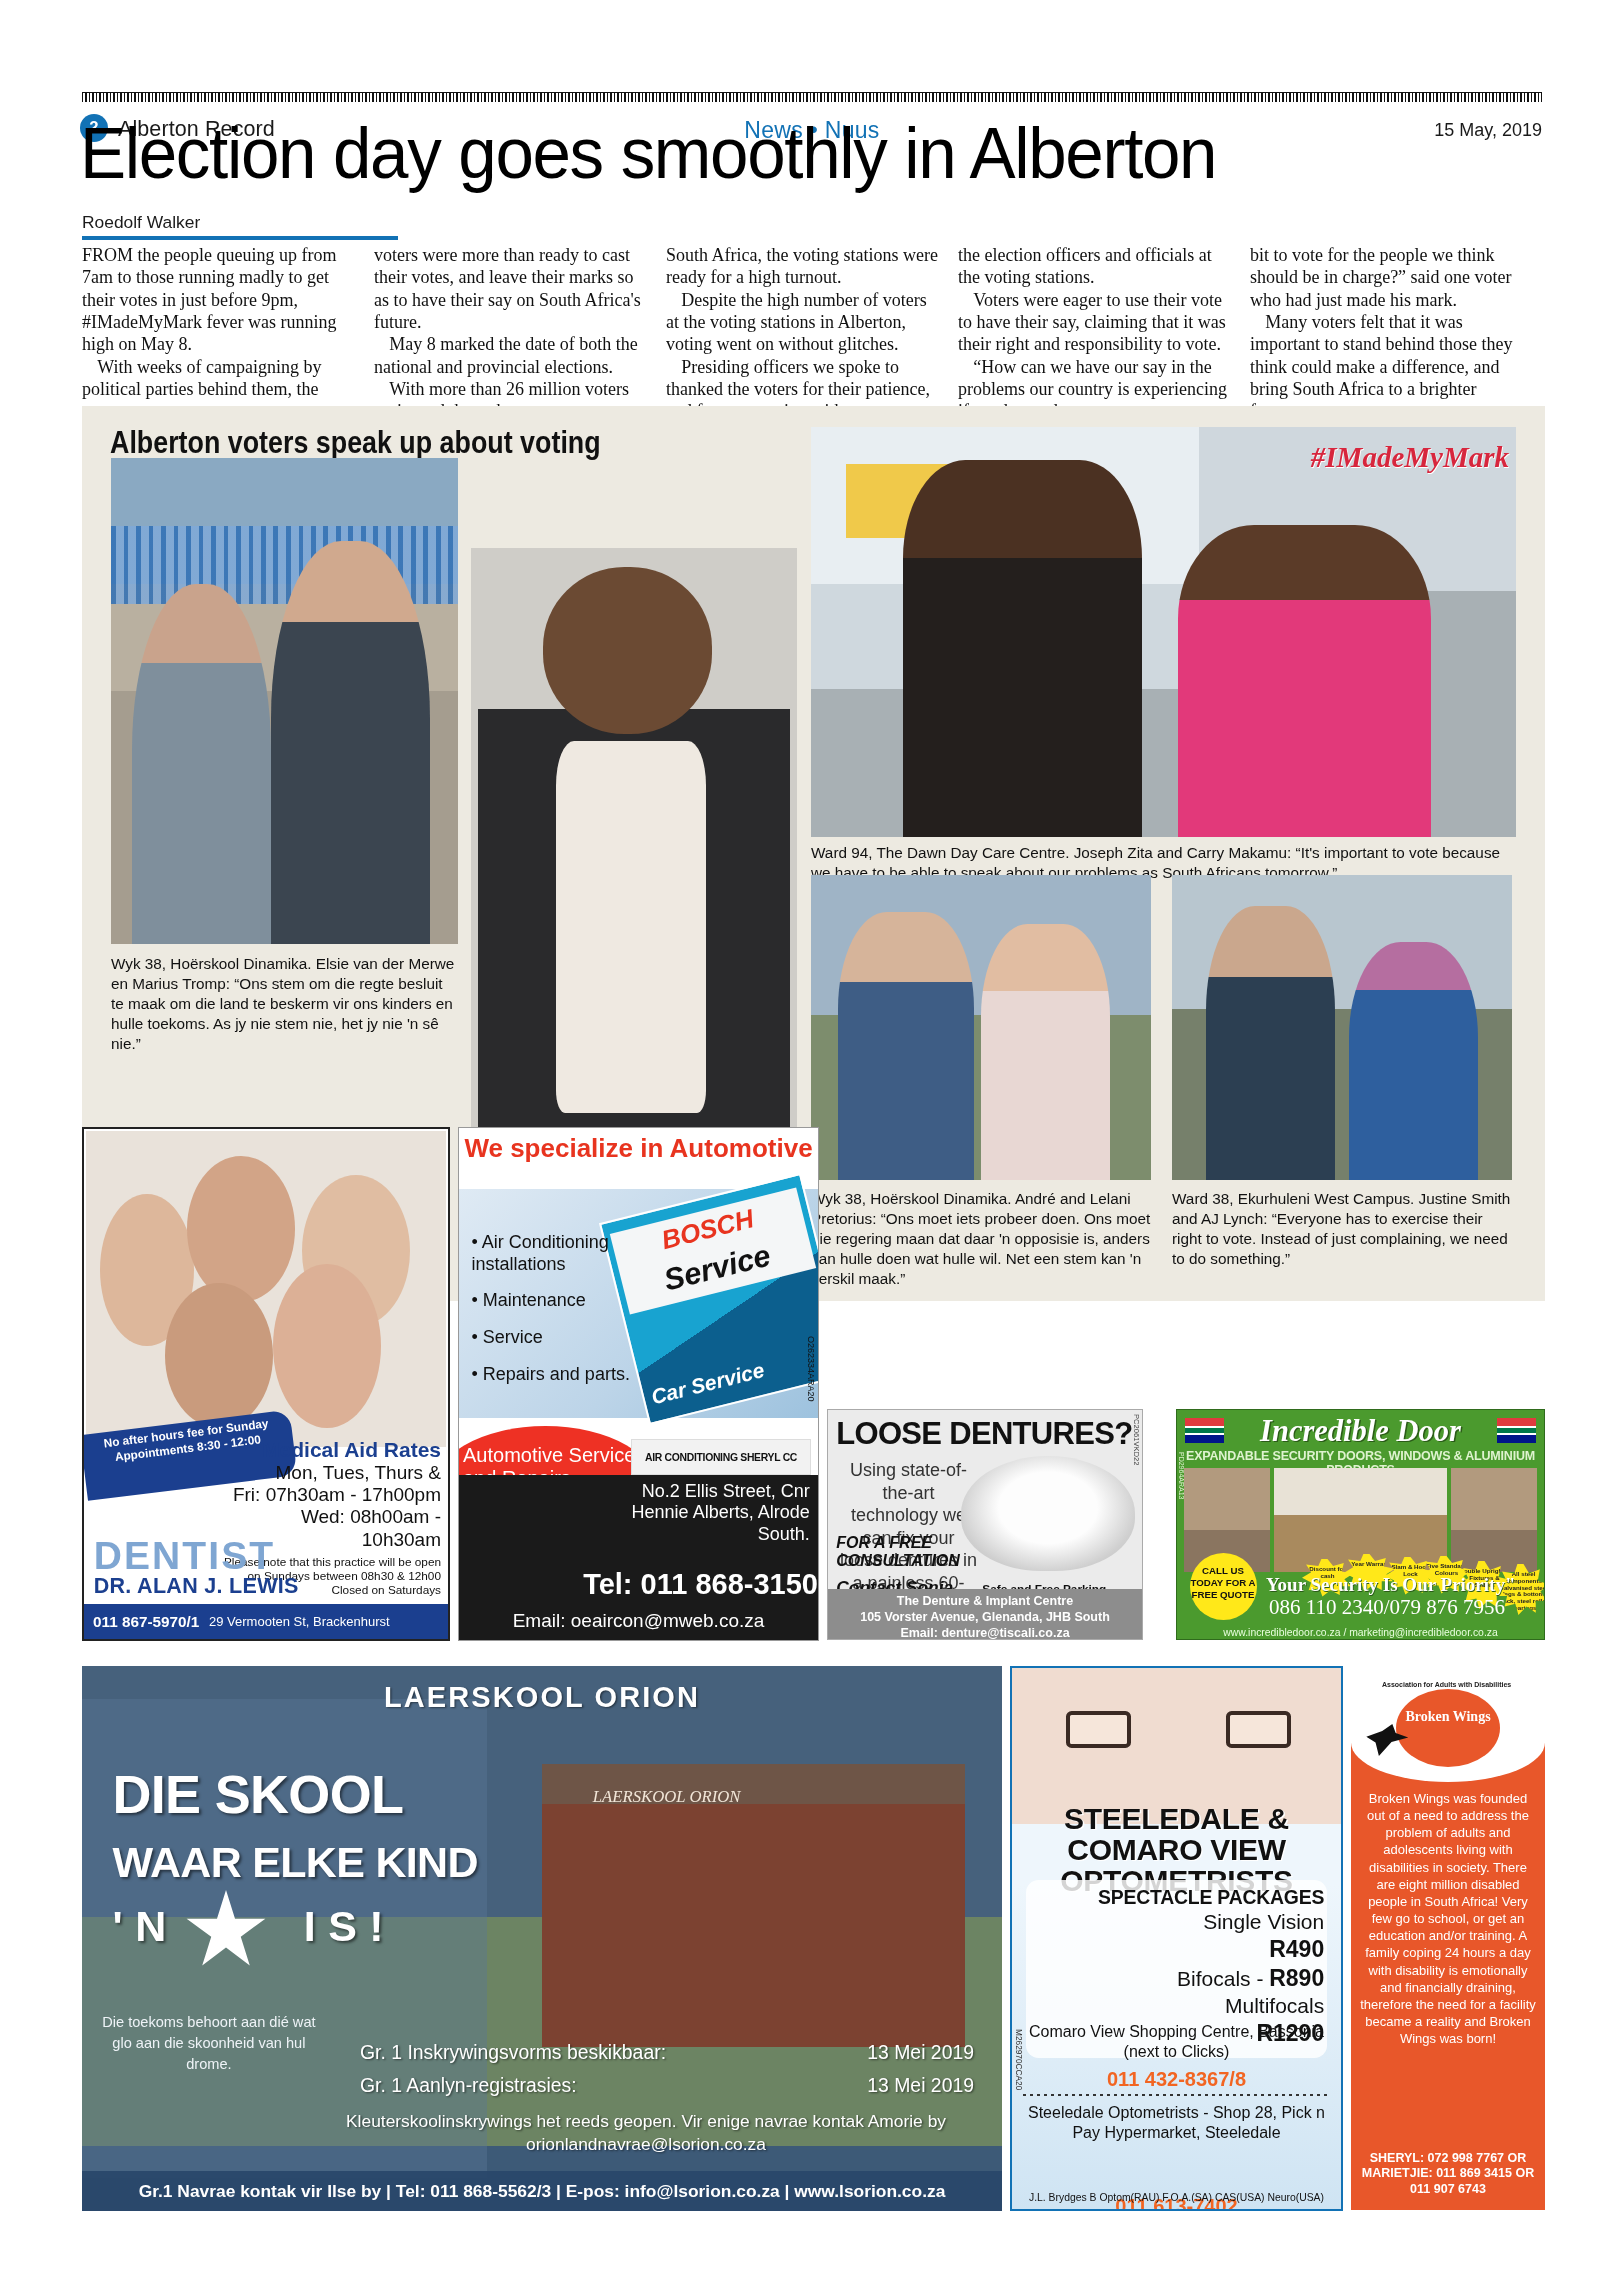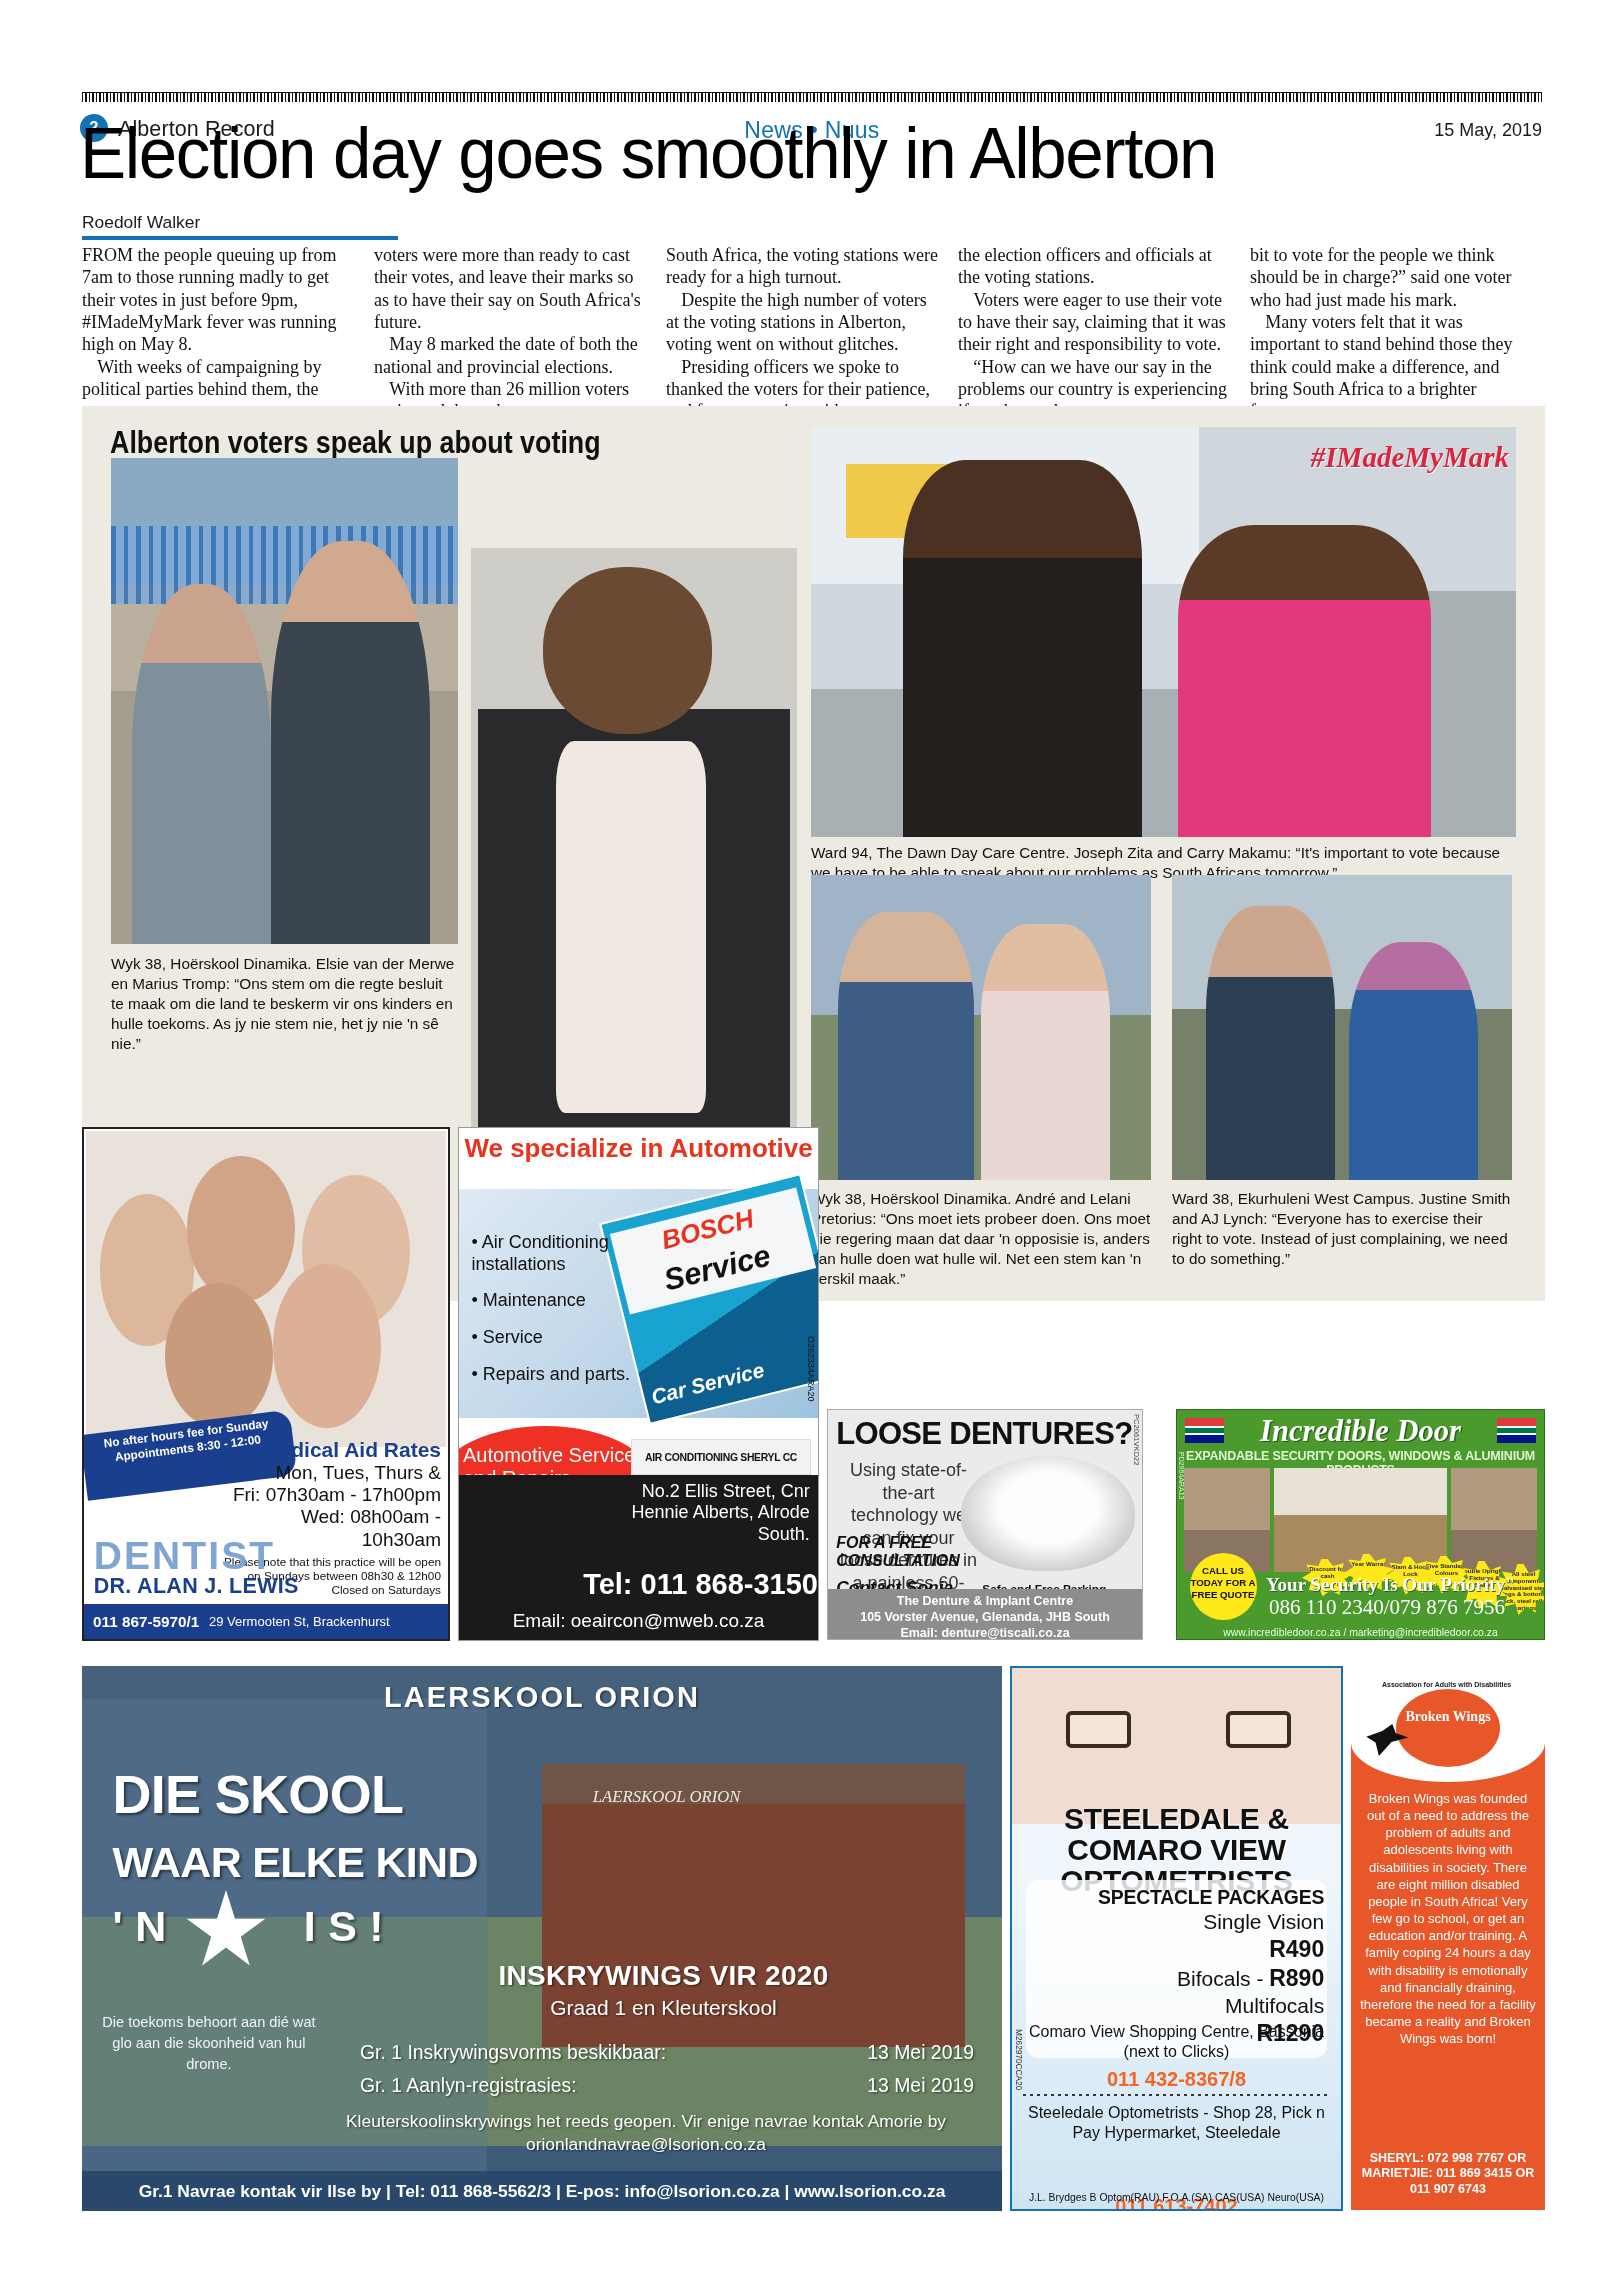--- a/index.html
+++ b/index.html
@@ -537,24 +537,20 @@
     <div class="logo">LAERSKOOL ORION</div>
     <div class="l1">DIE SKOOL</div>
     <div class="l2">WAAR ELKE KIND</div>
     <div class="l3">
       <span>'N</span>
       <span style="display:inline-block;width:76px"></span>
       <span>IS!</span>
     </div>
     <div class="bigstar"></div>
     <div class="quote">Die toekoms behoort aan dié wat glo aan die skoonheid van hul drome.</div>
-    <div class="rt">
-      <div class="a">INSKRYWINGS VIR 2020</div>
-      <div class="b">Graad 1 en Kleuterskool</div>
-    </div>
     <div class="rows">
       <div class="r">
         <span>Gr. 1 Inskrywingsvorms beskikbaar:</span>
         <span>13 Mei 2019</span>
       </div>
       <div class="r">
         <span>Gr. 1 Aanlyn-registrasies:</span>
         <span>13 Mei 2019</span>
       </div>
     </div>

